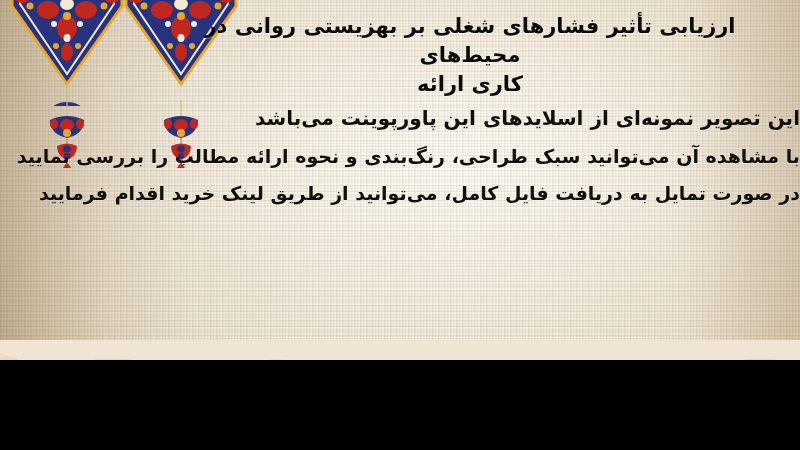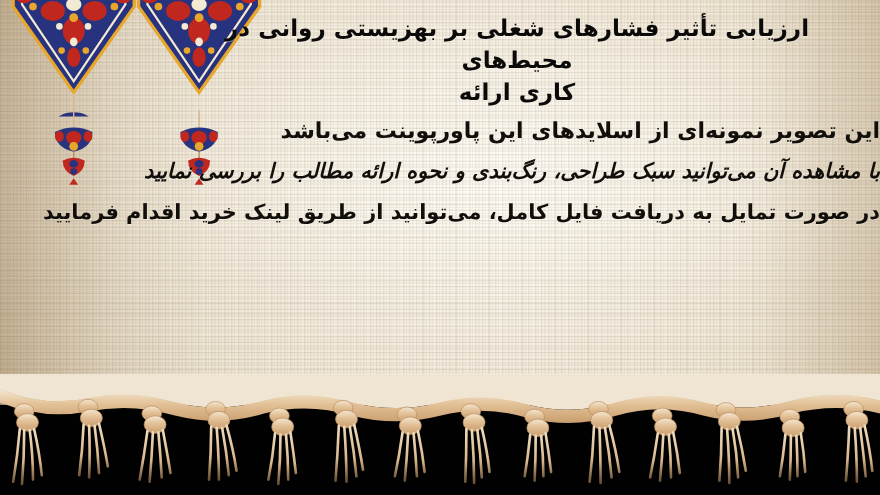--- a/index.html
+++ b/index.html
@@ -4,21 +4,21 @@
 <title>Persian Slide</title>
 <style>
   html, body {
     margin: 0;
     padding: 0;
     background: #000;
   }
   .slide {
     position: relative;
     width: 800px;
-    height: 450px;
+    height: 360px;
     overflow: hidden;
     background: #000000;
     font-family: "DejaVu Sans", "Liberation Sans", sans-serif;
   }
 
   
   .paper {
     position: absolute;
     left: 0;
     top: 0;
@@ -116,21 +116,21 @@
   }
   .body-line {
     font-size: 19.5px;
     font-weight: bold;
     line-height: 1.0;
     margin: 0 0 18px 0;
     text-shadow: 0 1px 0 rgba(255,255,255,0.30);
     white-space: nowrap;
   }
   .body-line.l1 { font-size: 20px; margin-bottom: 19px; }
-  .body-line.l2 { font-size: 19px; margin-bottom: 18px; font-style: italic; }
+  .body-line.l2 { font-size: 19px; margin-bottom: 18px; }
   .body-line.l3 { font-size: 19px; margin-bottom: 0; }
 
   
   .fringe-zone {
     position: absolute;
     left: 0;
     top: 340px;
     width: 800px;
     height: 110px;
   }

